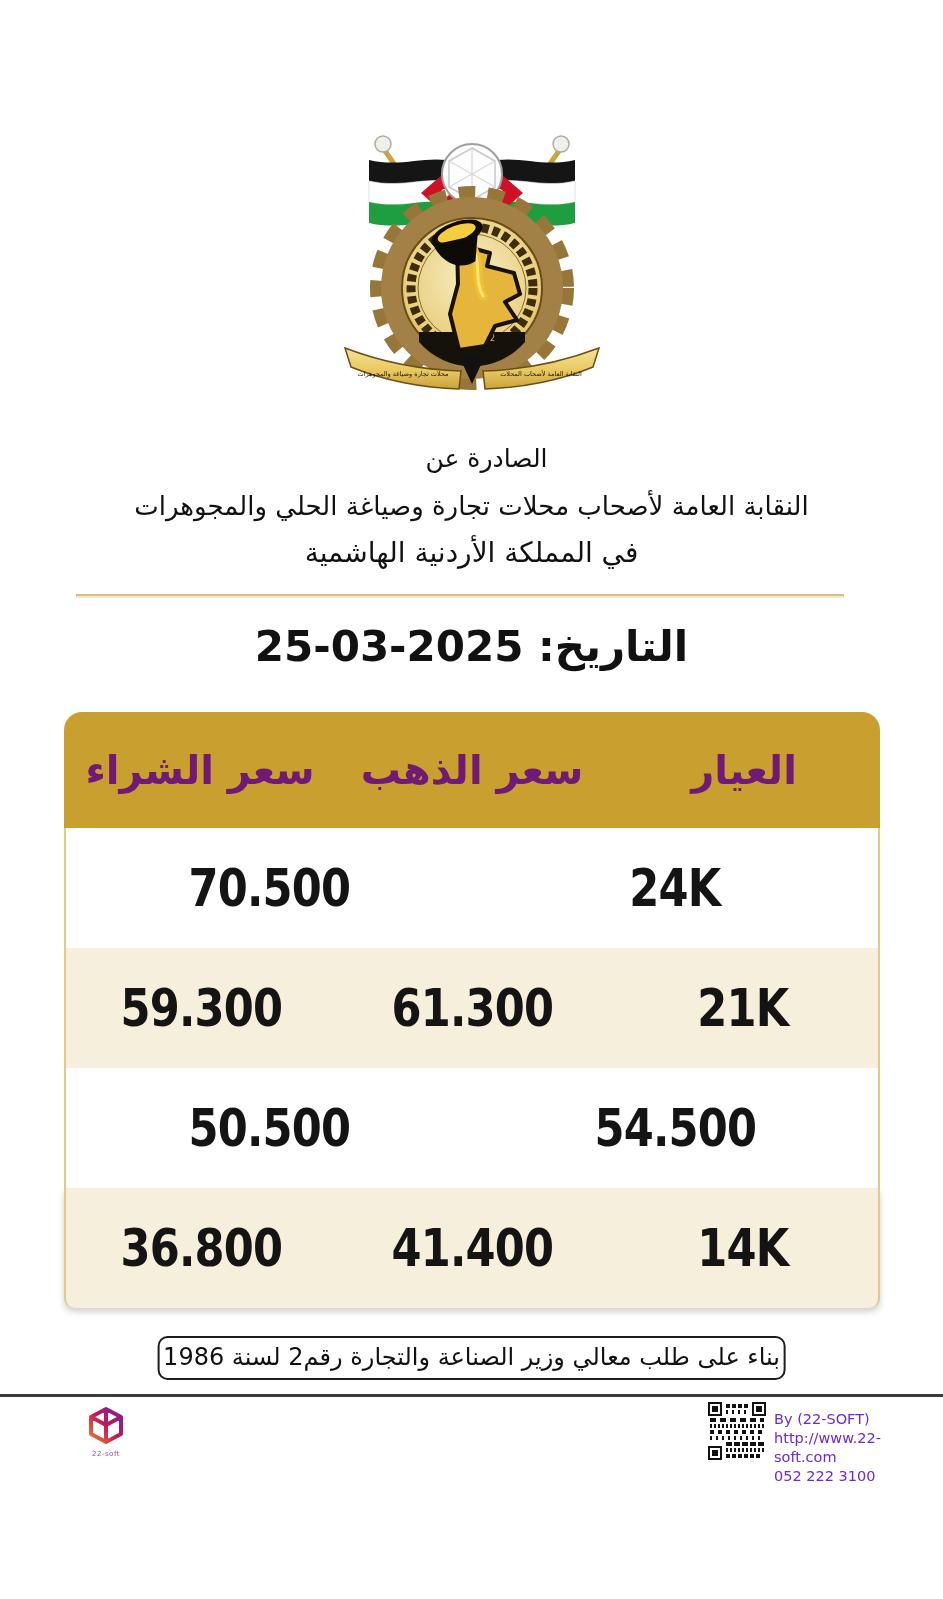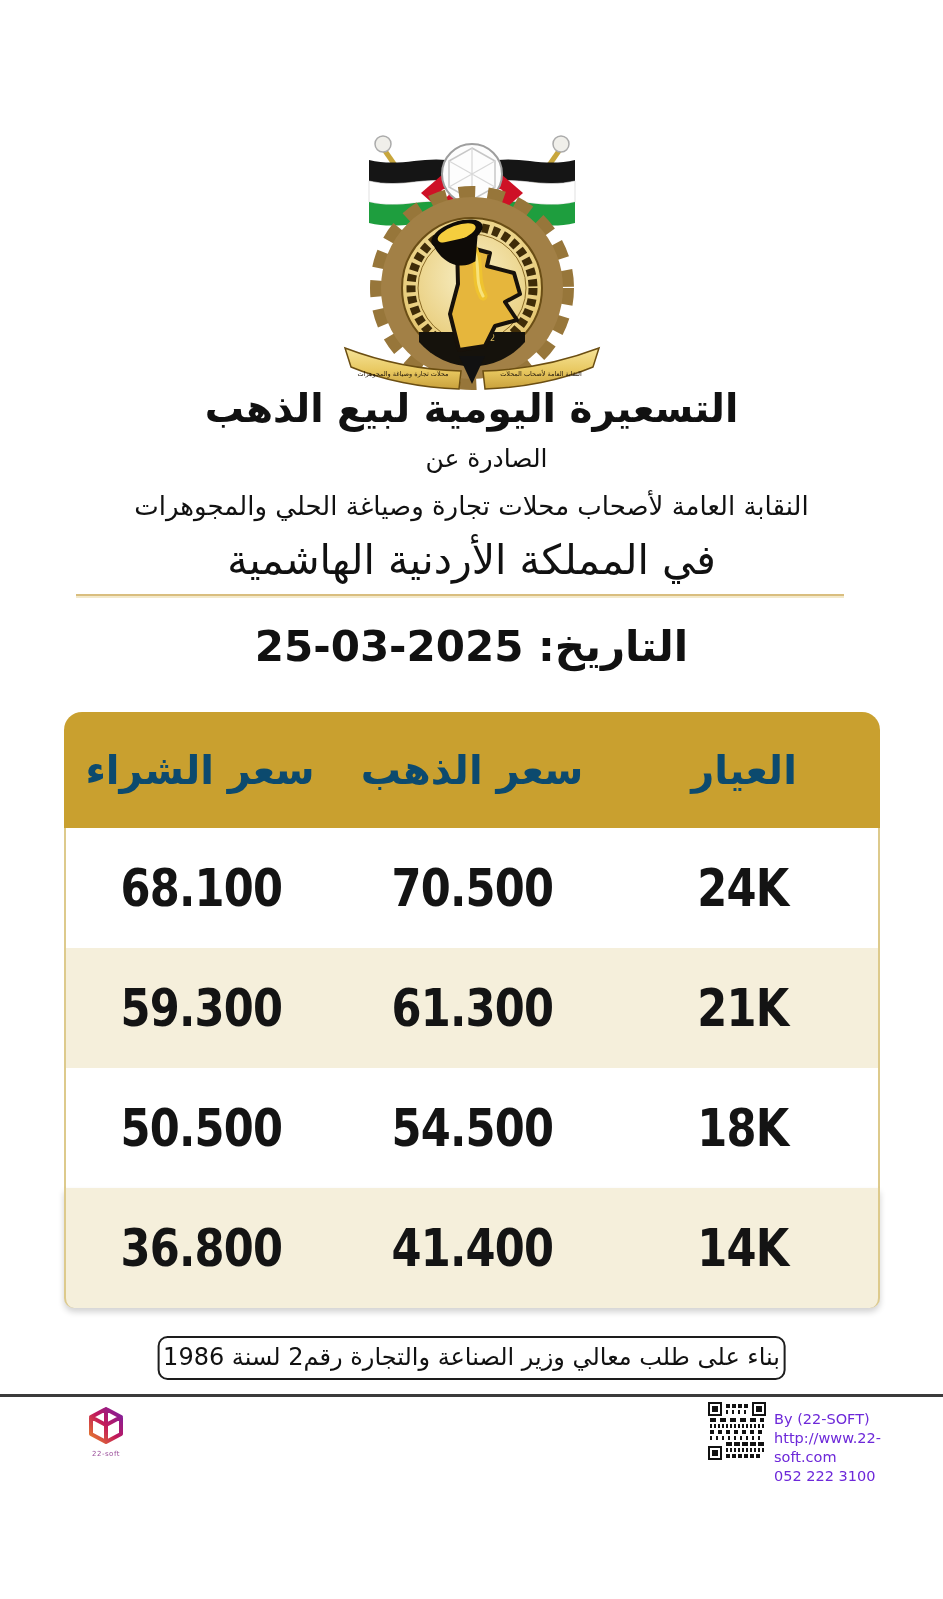--- a/index.html
+++ b/index.html
@@ -7,30 +7,30 @@
         font-family:"DejaVu Sans",sans-serif;color:#111;}
   .abs{position:absolute;}
   .center{left:0;right:0;text-align:center;}
   .rtl{direction:rtl;unicode-bidi:embed;}
   .ltr{direction:ltr;unicode-bidi:embed;}
 
   
   .main-title{top:386px;font-size:39px;font-weight:bold;letter-spacing:0;}
   .issued-by{top:444px;font-size:25px;margin-left:30px;}
   .org-name{top:491px;font-size:26px;}
-  .country{top:536px;font-size:41px;}
+  .country{top:536px;font-size:28px;}
   .gold-divider{top:594px;left:76px;width:768px;height:2px;background:#D9BE7F;
                 border-bottom:2px solid #F3E9CB;}
   .date-line{top:622px;font-size:42px;font-weight:bold;}
 
   
   .gold-table{top:712px;left:64px;width:816px;}
   .t-header{display:flex;direction:rtl;height:116px;align-items:center;
             background:#C9A02F;border-radius:18px 18px 0 0;}
-  .t-header .cell{flex:1;text-align:center;font-size:40px;font-weight:bold;color:#0c4a6e;}
+  .t-header .cell{flex:1;text-align:center;font-size:40px;font-weight:bold;color:#701a75;}
   .t-row{display:flex;direction:rtl;height:120px;align-items:center;background:#ffffff;
          border-left:2px solid #DDCA8C;border-right:2px solid #DDCA8C;}
   .t-row.alt{background:#F5EFDB;}
   .t-row.last{border-radius:0 0 10px 10px;box-shadow:0 4px 6px rgba(0,0,0,.18);}
   .t-row .cell{flex:1;text-align:center;}
   .num,.karat{display:inline-block;font-weight:bold;font-size:52px;
               transform:scaleX(.83);transform-origin:center;letter-spacing:-1px;color:#141414;}
 
   
   .note-box{top:1336px;left:50%;transform:translateX(-50%);border:2px solid #1d1d1d;
@@ -116,52 +116,49 @@
 
     <g>
       <path d="M152,230 L178,230 L165,258 Z" fill="#111111"></path>
       <path d="M38,222 C80,238 120,244 154,245 L152,263 C115,262 75,254 44,241 Z" fill="url(#ribGrad)" stroke="#6B4E12" stroke-width="1.5"></path>
       <path d="M292,222 C250,238 210,244 176,245 L178,263 C215,262 255,254 286,241 Z" fill="url(#ribGrad)" stroke="#6B4E12" stroke-width="1.5"></path>
       <text x="96" y="250" font-size="6.5" text-anchor="middle" fill="#20160A" direction="rtl">محلات تجارة وصياغة والمجوهرات</text>
       <text x="234" y="250" font-size="6.5" text-anchor="middle" fill="#20160A" direction="rtl">النقابة العامة لأصحاب المحلات</text>
     </g>
   </svg>
 
-  <div class="abs center rtl main-title">التسعيرة اليومية لبيع الذهب</div>
   <div class="abs center rtl issued-by">الصادرة عن</div>
   <div class="abs center rtl org-name">النقابة العامة لأصحاب محلات تجارة وصياغة الحلي والمجوهرات</div>
   <div class="abs center rtl country">في المملكة الأردنية الهاشمية</div>
   <div class="abs gold-divider"></div>
 
   <div class="abs center rtl date-line">
     <span>التاريخ:</span>
     <span class="ltr">25-03-2025</span>
   </div>
 
   <div class="abs gold-table">
     <div class="t-header">
       <div class="cell">العيار</div>
       <div class="cell">سعر الذهب</div>
       <div class="cell">سعر الشراء</div>
     </div>
 
     <div class="t-row">
       <div class="cell"><span class="karat">24K</span></div>
       <div class="cell"><span class="num">70.500</span></div>
-      <div class="cell"><span class="num">68.100</span></div>
     </div>
 
     <div class="t-row alt">
       <div class="cell"><span class="karat">21K</span></div>
       <div class="cell"><span class="num">61.300</span></div>
       <div class="cell"><span class="num">59.300</span></div>
     </div>
 
     <div class="t-row">
-      <div class="cell"><span class="karat">18K</span></div>
       <div class="cell"><span class="num">54.500</span></div>
       <div class="cell"><span class="num">50.500</span></div>
     </div>
 
     <div class="t-row alt last">
       <div class="cell"><span class="karat">14K</span></div>
       <div class="cell"><span class="num">41.400</span></div>
       <div class="cell"><span class="num">36.800</span></div>
     </div>
   </div>

